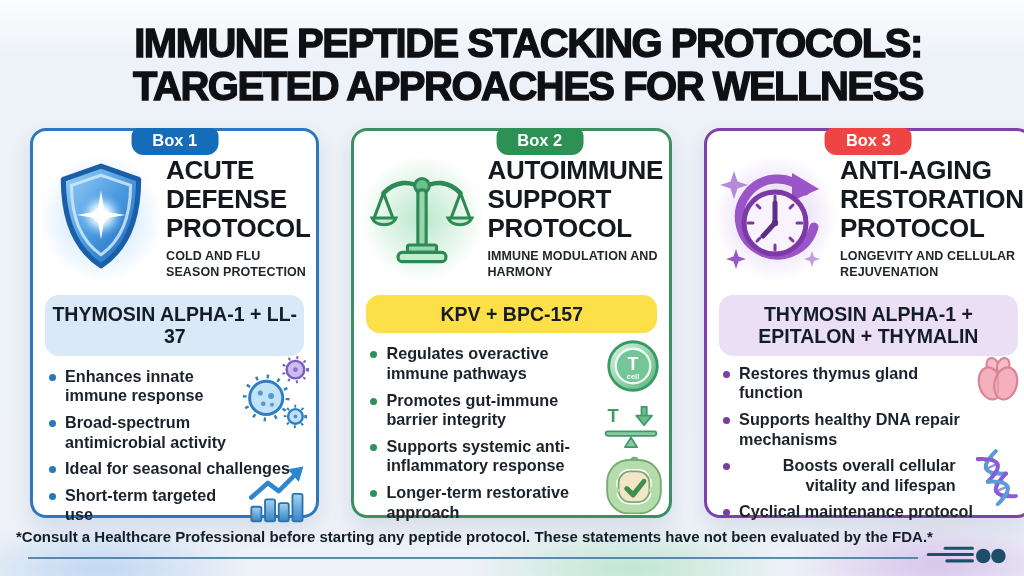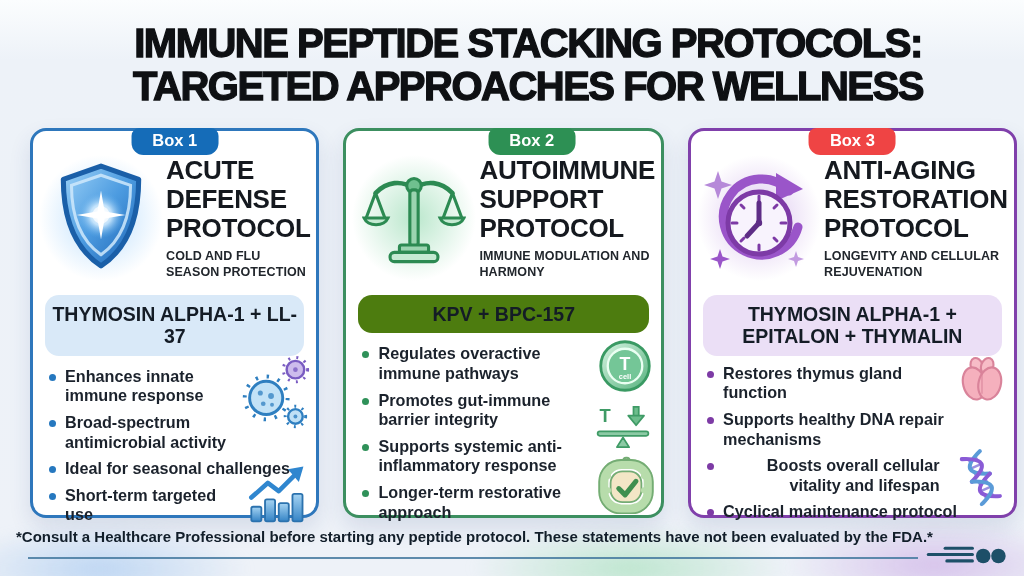--- a/index.html
+++ b/index.html
@@ -15,21 +15,21 @@
   .blob-blue   { left:-50px;  bottom:-38px; width:300px; height:90px; background:radial-gradient(closest-side, rgba(165,200,240,.65), rgba(165,200,240,0)); }
   .blob-green  { left:470px;  bottom:-34px; width:320px; height:84px; background:radial-gradient(closest-side, rgba(170,225,190,.7), rgba(170,225,190,0)); }
   .blob-purple { right:-60px; bottom:-34px; width:300px; height:90px; background:radial-gradient(closest-side, rgba(205,175,230,.7), rgba(205,175,230,0)); }
 
   .header { position:absolute; top:22px; left:16px; width:100%; text-align:center; z-index:1; }
   .title-line {
     font-size:40px; font-weight:900; color:#0e1013; letter-spacing:-1.5px;
     line-height:1.07; -webkit-text-stroke:1.3px #0e1013;
   }
 
-  .cards { position:absolute; top:128px; left:30px; width:964px; display:flex; gap:24px; z-index:2; }
+  .cards { position:absolute; top:128px; left:30px; width:964px; display:flex; gap:32px; z-index:2; }
   .card {
     position:relative; flex:1; height:390px; background:#ffffff;
     border:3px solid; border-radius:16px;
     box-shadow:0 10px 22px rgba(30,60,120,.12);
   }
   .c1 { border-color:#2e77bc; }
   .c2 { border-color:#3c8f60; }
   .c3 { border-color:#8040ab; }
 
   .tab {
@@ -48,21 +48,21 @@
   .c3 .icon-wrap { background:radial-gradient(closest-side, rgba(190,150,225,.55), rgba(190,150,225,0)); }
   .head-text { flex:1; padding-left:3px; }
   .card-title { font-size:26px; font-weight:800; color:#15191f; line-height:1.12; letter-spacing:-.3px; }
   .card-sub { font-size:12.5px; font-weight:bold; color:#21262c; margin-top:6px; line-height:1.25; letter-spacing:.1px; }
 
   .pill {
     margin:14px 12px 0; border-radius:14px; text-align:center;
     font-weight:800; font-size:19.5px; color:#141c26; padding:8px 6px; line-height:1.15;
   }
   .c1 .pill { background:#d9e9f8; }
-  .c2 .pill { background:#4d7c0f; }
+  .c2 .pill { background:#fde047; }
   .c3 .pill { background:#ebdff6; }
 
   .bullets { position:relative; margin-top:11px; padding:0 26px 0 16px; }
   .c3 .bullets { margin-top:8px; }
   .bullets ul { list-style:none; }
   .bullets li { display:flex; gap:9px; font-size:16.2px; font-weight:600; color:#1b222c; line-height:1.21; margin-bottom:7px; }
   .dot { flex:none; width:7px; height:7px; border-radius:50%; margin-top:7px; }
   .c1 .dot { background:#2678bf; }
   .c2 .dot { background:#2f9159; }
   .c3 .dot { background:#7d3ba5; }

